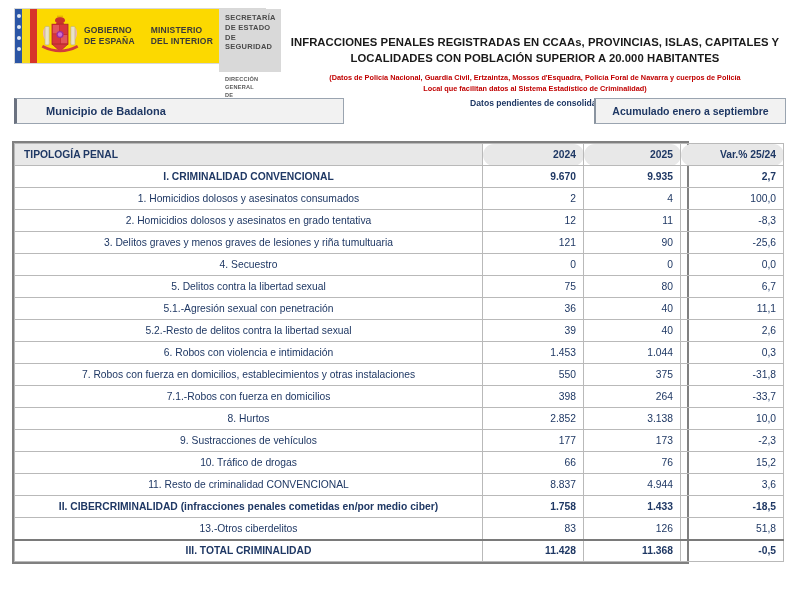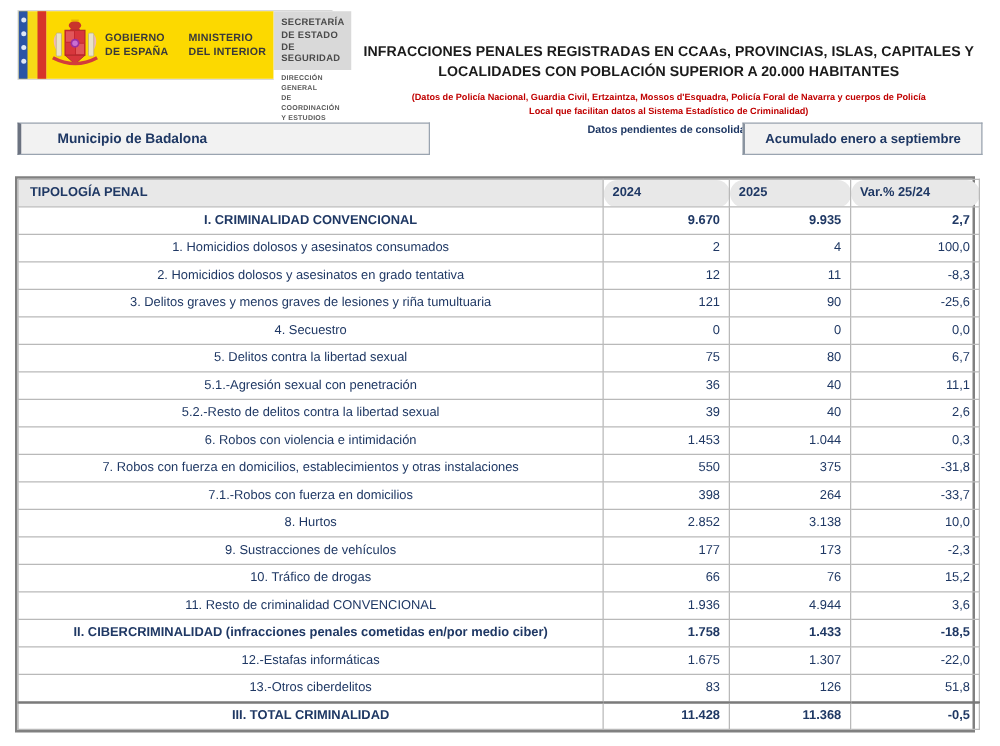--- a/index.html
+++ b/index.html
@@ -104,21 +104,21 @@
     align-items: center;
   }
   .logo-sec {
     flex: 1 1 auto;
     display: flex;
     flex-direction: column;
     background: #ffffff;
   }
   .logo-sec-top {
     background: #d9d9d9;
-    padding: 4px 5px 4px 6px;
+    padding: 4px 5px 20px 6px;
     font-size: 7.5px;
     font-weight: bold;
     color: #4a4a4a;
     line-height: 1.3;
     letter-spacing: .25px;
   }
   .logo-sec-bot {
     background: #ffffff;
     padding: 3px 5px 3px 6px;
     font-size: 5.6px;
@@ -199,21 +199,21 @@
     font-size: 10.5px;
     font-weight: bold;
     color: #1f3864;
   }
 
   
   .table-wrap {
     position: absolute;
     left: 12px;
     top: 141px;
-    width: 768px;
+    width: 677px;
     border: 2px solid #808080;
     border-top: 2px solid #808080;
     box-sizing: border-box;
     background: #ffffff;
   }
   table.data {
     border-collapse: collapse;
     width: 100%;
     table-layout: fixed;
   }
@@ -233,21 +233,21 @@
     white-space: nowrap;
     overflow: hidden;
   }
   table.data thead th {
     background: #e8e8e8;
     font-weight: bold;
     font-size: 10.3px;
     color: #1f3864;
   }
   thead th.h-label { text-align: left; padding-left: 9px; }
-  thead th.h-num   { text-align: left; border-radius: 11px; }
+  thead th.h-num   { text-align: right; border-radius: 11px; }
 
   td.label { text-align: center; padding-left: 9px; }
   td.num   { text-align: right; padding-right: 8px; }
 
   tr.bold td { font-weight: bold; }
   tr.total td { border-top: 2px solid #7a7a7a; }
 </style>
 </head>
 <body>
 
@@ -433,37 +433,31 @@
           <td class="num">-2,3</td>
         </tr>
         <tr>
           <td class="label">10. Tráfico de drogas</td>
           <td class="num">66</td>
           <td class="num">76</td>
           <td class="num">15,2</td>
         </tr>
         <tr>
           <td class="label">11. Resto de criminalidad CONVENCIONAL</td>
-          <td class="num">1.936</td>
+          <td class="num">8.837</td>
           <td class="num">4.944</td>
           <td class="num">3,6</td>
         </tr>
         <tr class="bold">
           <td class="label">II. CIBERCRIMINALIDAD (infracciones penales cometidas en/por medio ciber)</td>
           <td class="num">1.758</td>
           <td class="num">1.433</td>
           <td class="num">-18,5</td>
         </tr>
         <tr>
-          <td class="label">12.-Estafas informáticas</td>
-          <td class="num">1.675</td>
-          <td class="num">1.307</td>
-          <td class="num">-22,0</td>
-        </tr>
-        <tr>
           <td class="label">13.-Otros ciberdelitos</td>
           <td class="num">83</td>
           <td class="num">126</td>
           <td class="num">51,8</td>
         </tr>
         <tr class="bold total">
           <td class="label">III. TOTAL CRIMINALIDAD</td>
           <td class="num">11.428</td>
           <td class="num">11.368</td>
           <td class="num">-0,5</td>

